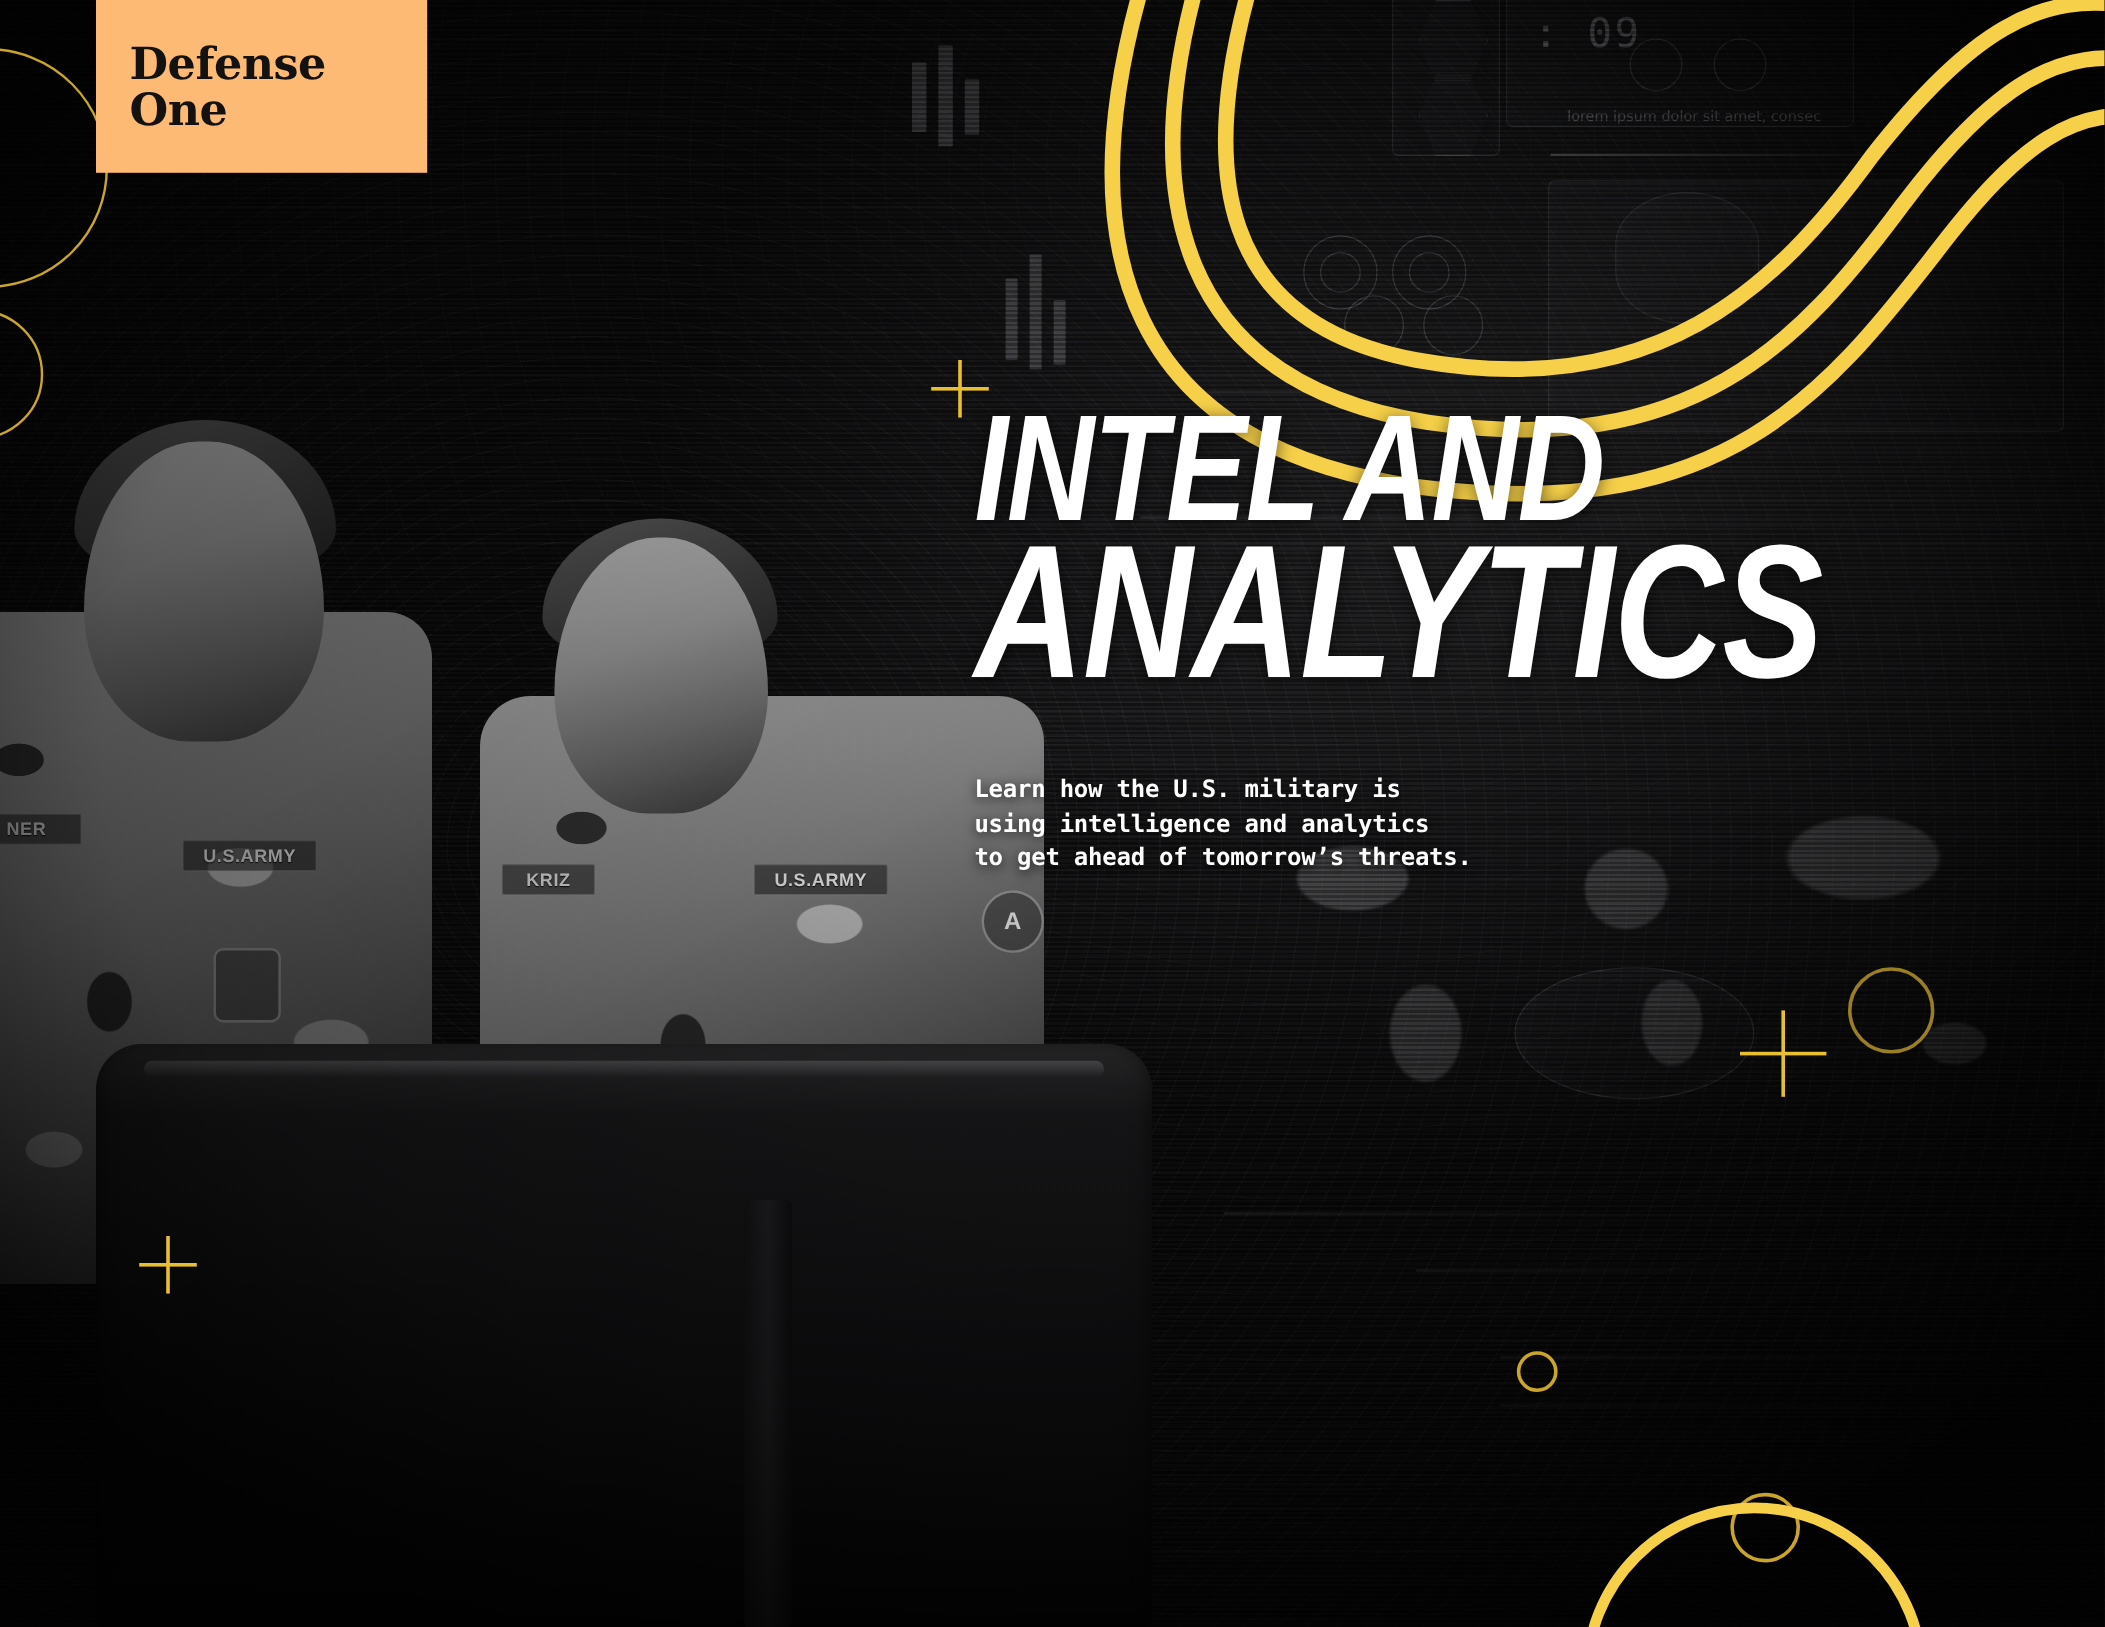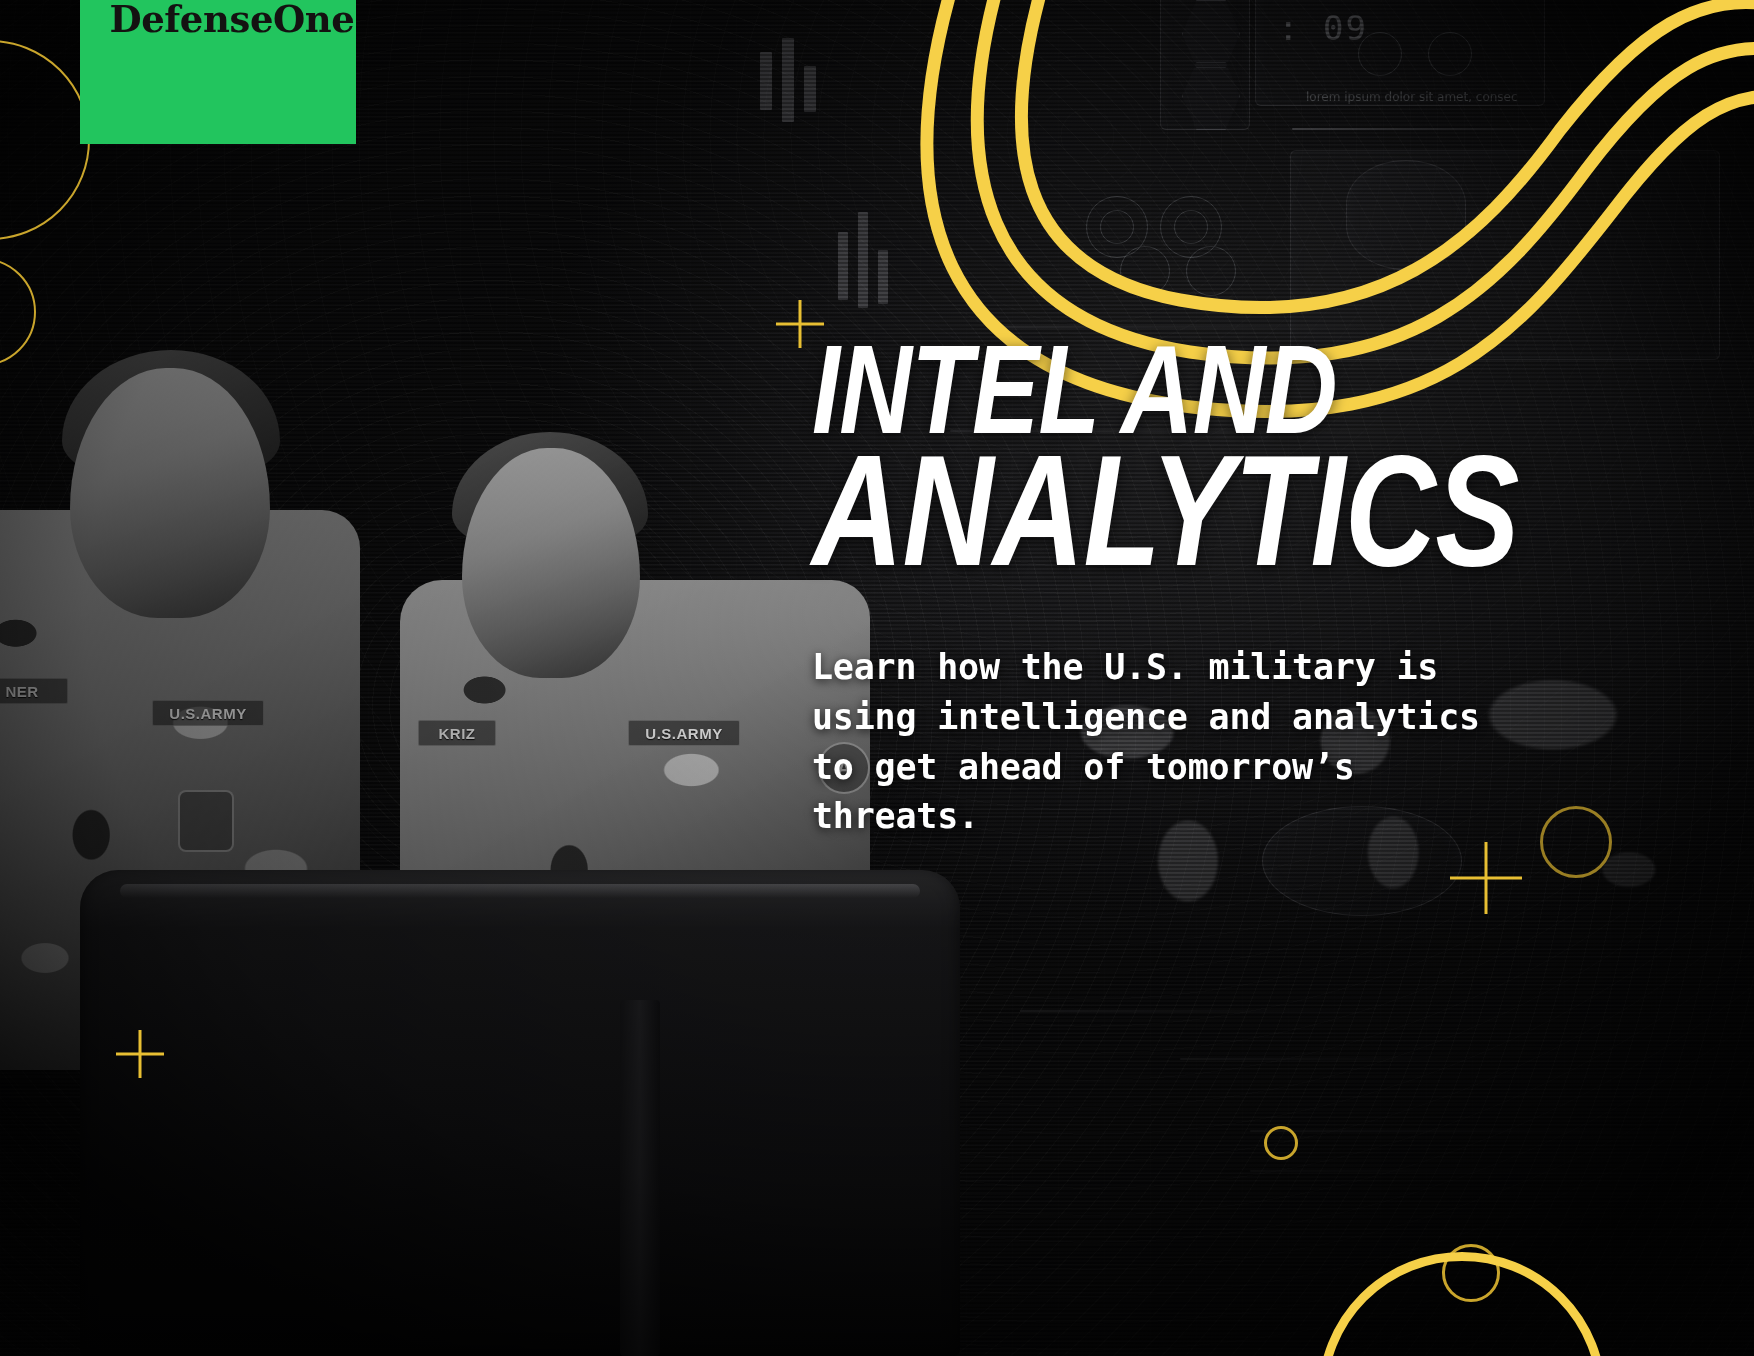--- a/index.html
+++ b/index.html
@@ -148,22 +148,22 @@
   }
   .monitor-stand {
     position:absolute; left:620px; top:1000px; width:40px; height:356px;
     background:linear-gradient(90deg,#151517,#232326,#101012);
     border-radius:4px;
   }
 
   
   .logo-box {
     position:absolute; left:80px; top:0; width:276px; height:144px;
-    background:#22c55e;
-    display:flex; flex-direction:row; justify-content:center;
+    background:#fdba74;
+    display:flex; flex-direction:column; justify-content:center;
     padding-left:28px;
     z-index:40;
   }
   .logo-line {
     font-family:"DejaVu Serif", serif;
     font-weight:700;
     color:#141211;
     font-size:37px;
     line-height:1.03;
     letter-spacing:-.4px;
@@ -205,21 +205,21 @@
   }
   .headline.l2 {
     font-size:158px;
     margin-top:-10px;
   }
   .subcopy {
     margin-top:60px;
     color:#ffffff;
     font-family:"DejaVu Sans Mono", monospace;
     font-weight:700;
-    font-size:35px;
+    font-size:20px;
     line-height:1.42;
     letter-spacing:-.2px;
     text-shadow:0 2px 10px rgba(0,0,0,.75);
     white-space:pre-line;
   }
 </style>
 </head>
 <body>
 
 <div id="stage">

